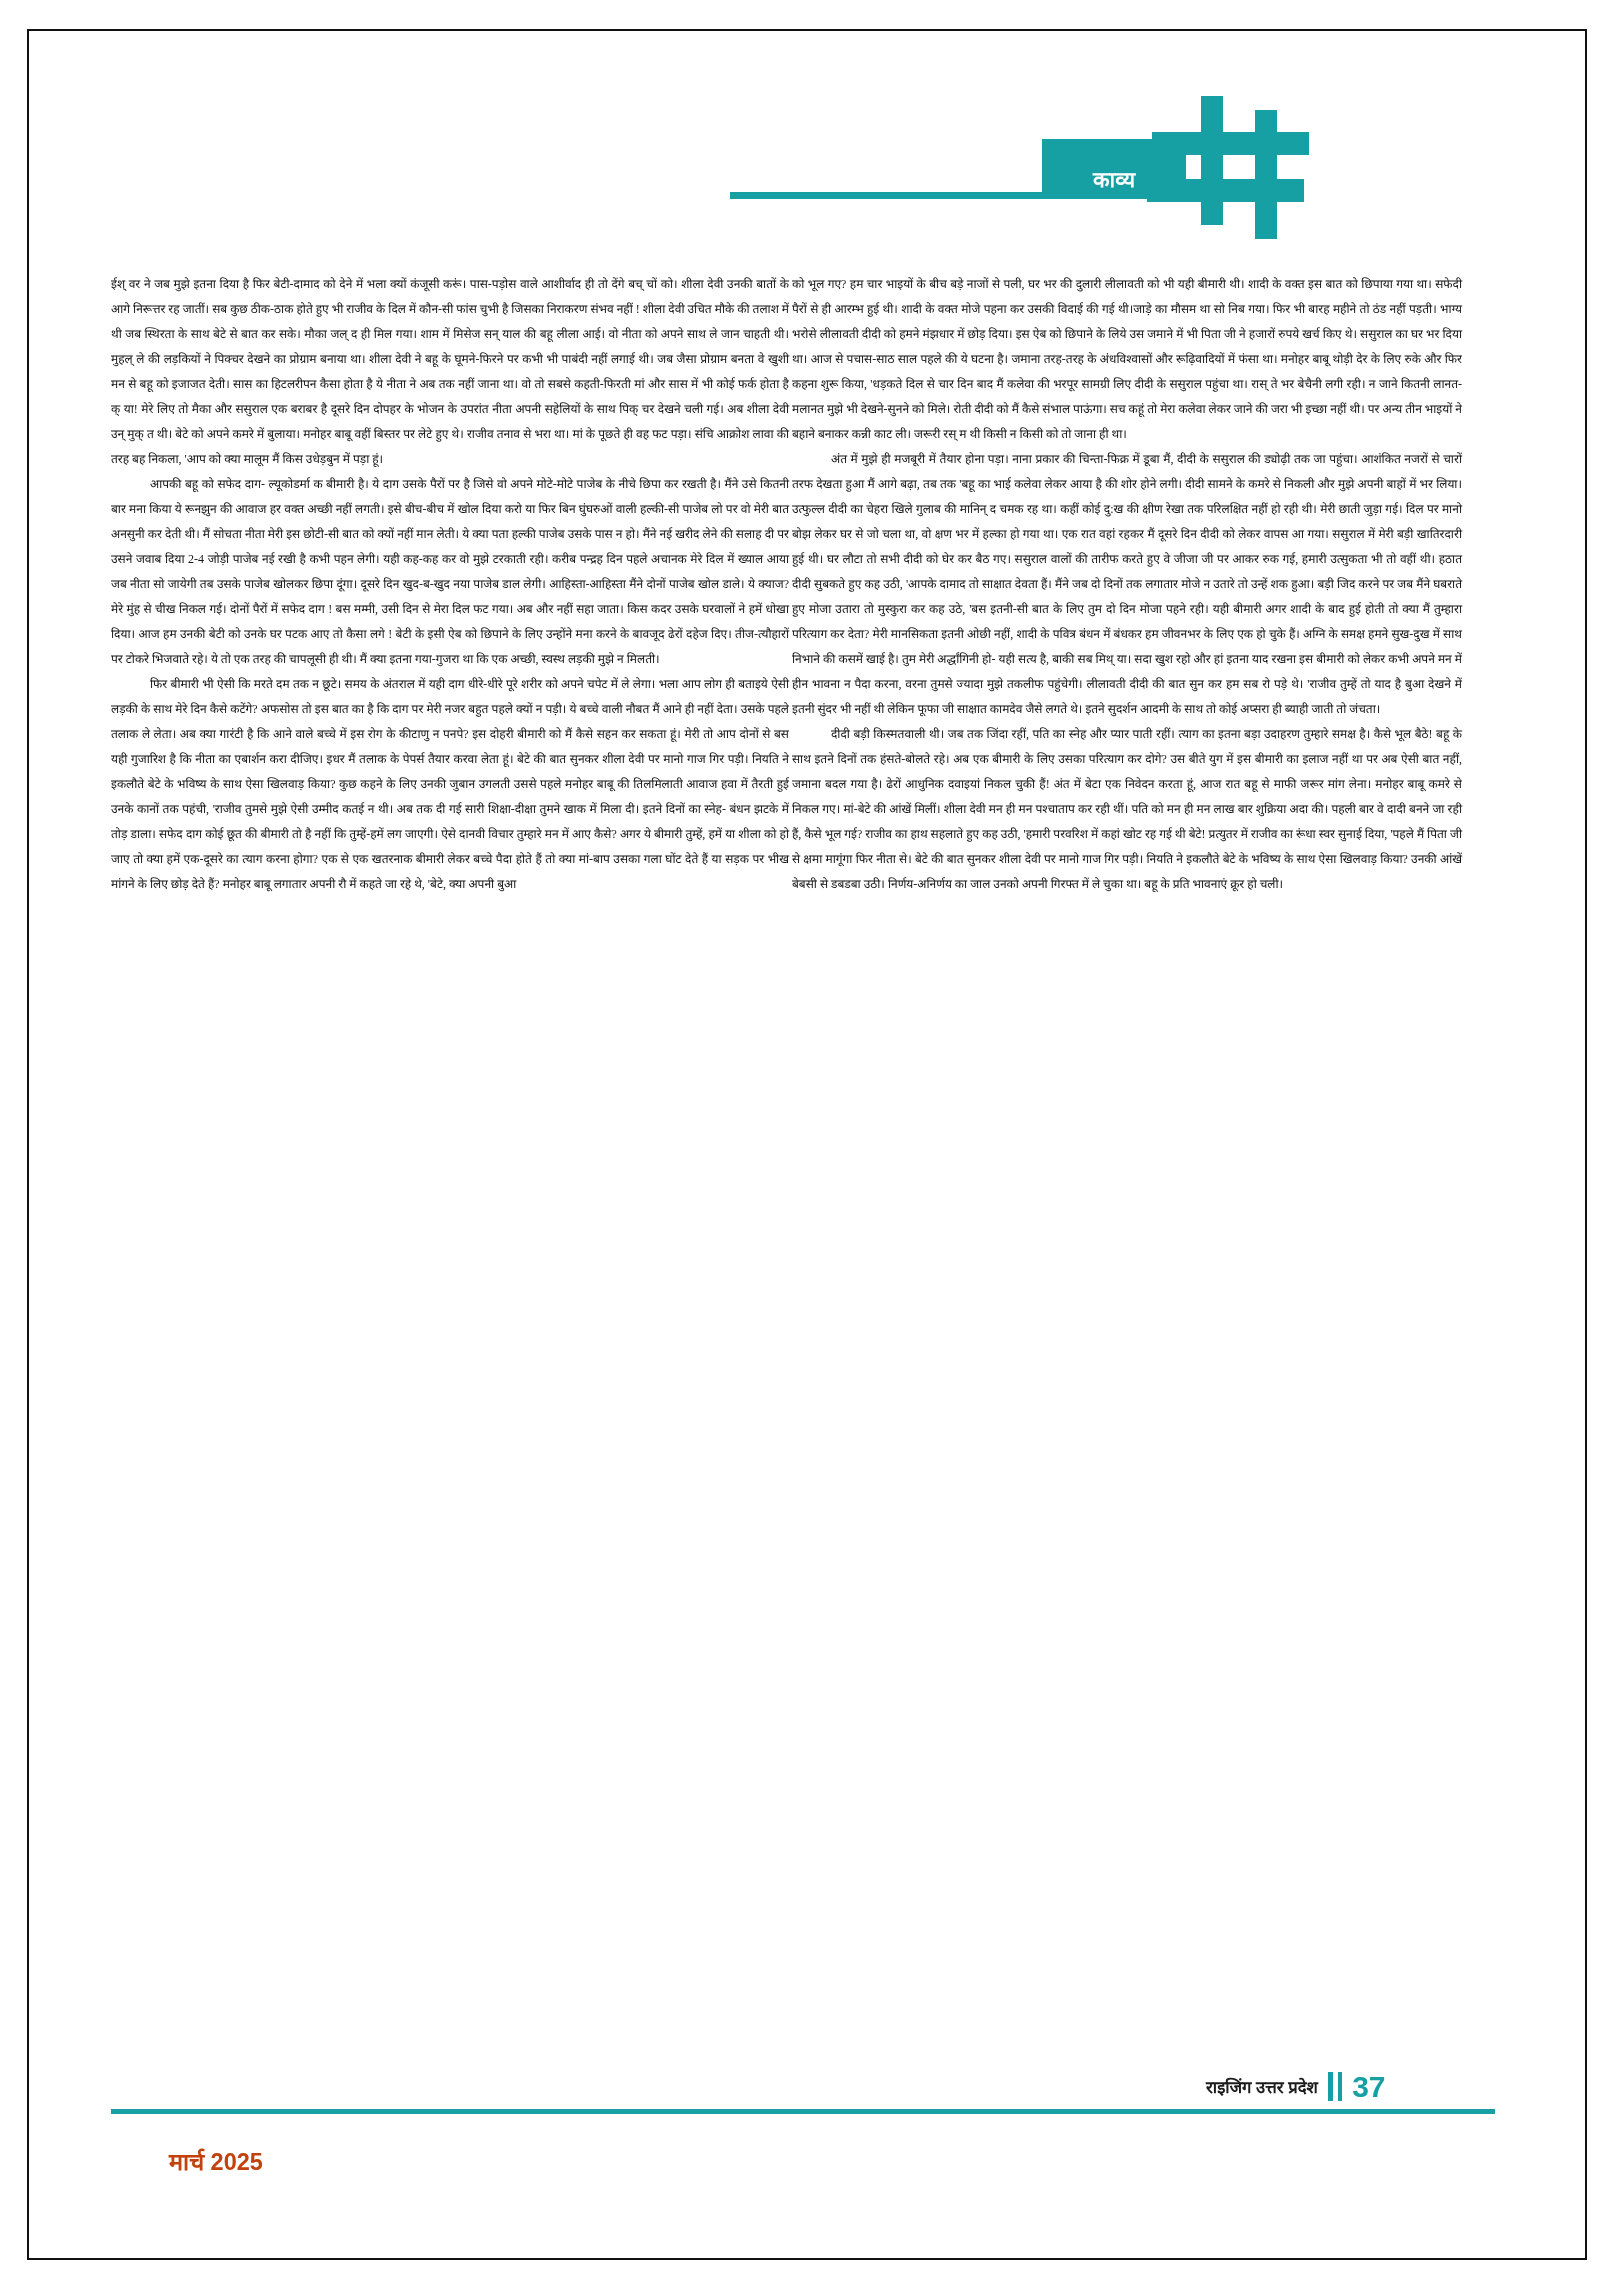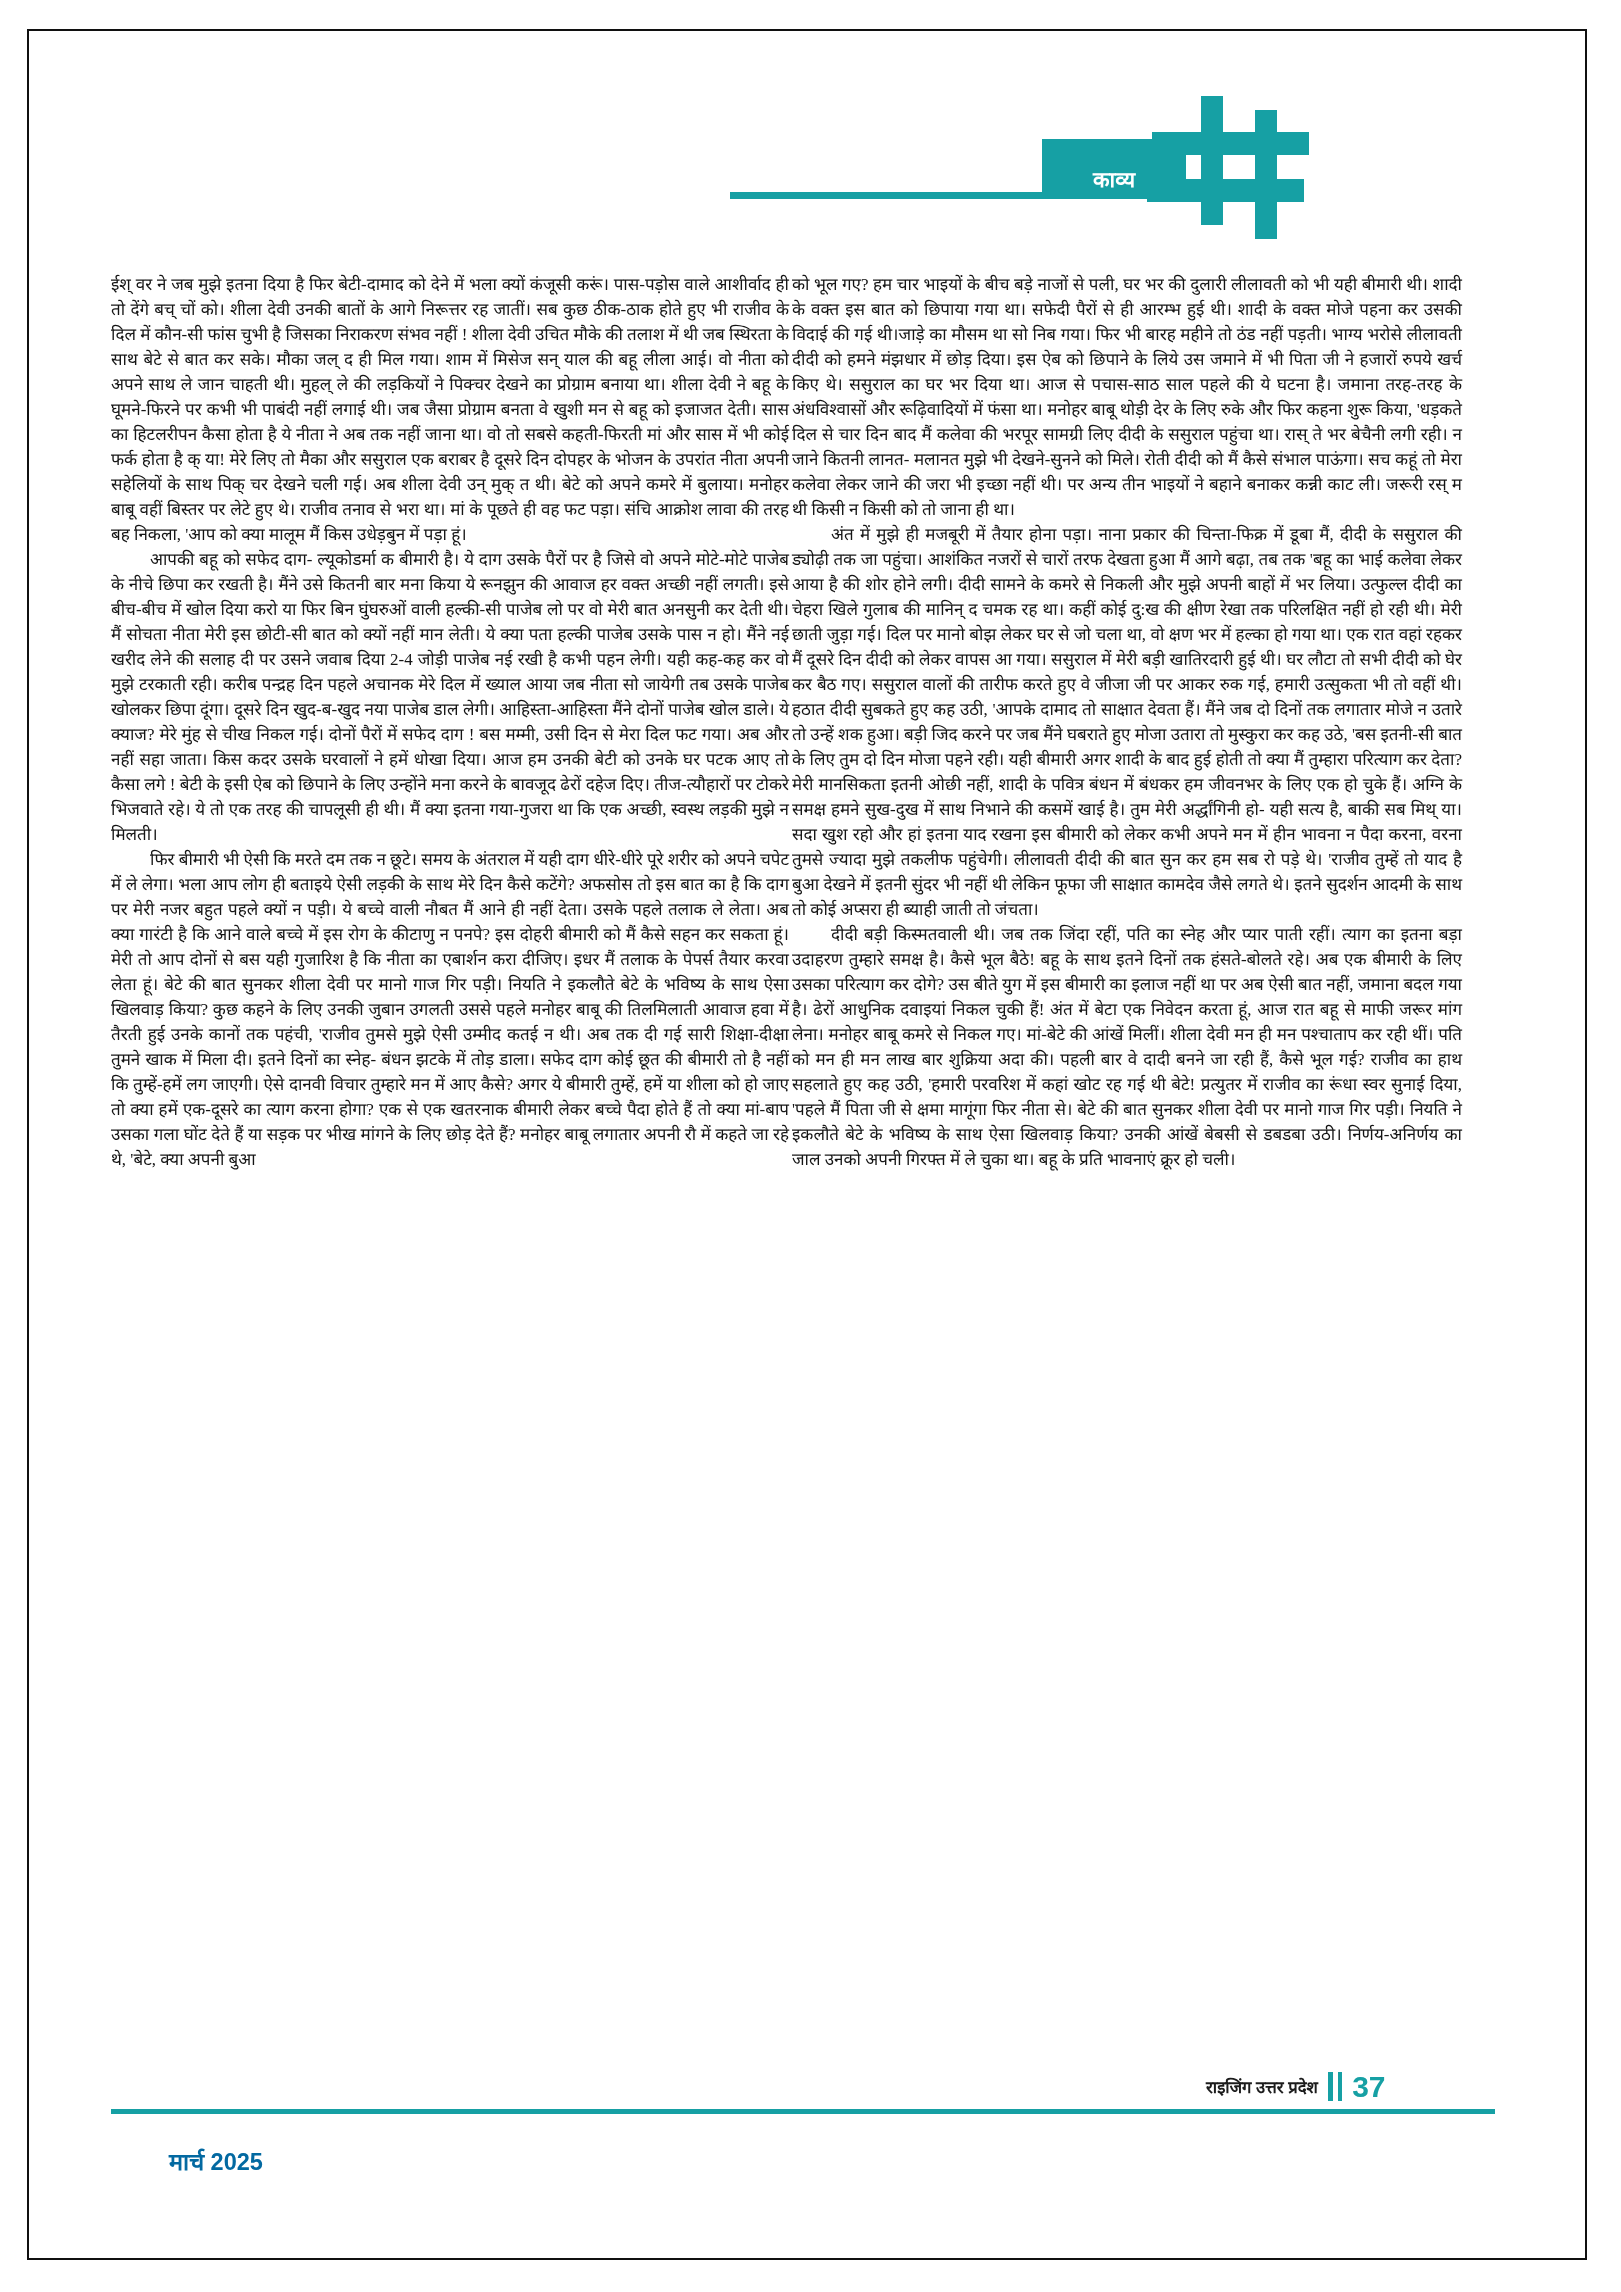--- a/index.html
+++ b/index.html
@@ -24,21 +24,21 @@
   }
   .hash-icon{position:absolute;left:1147px;top:94px;width:167px;height:147px;}
   .hash-icon .bar{position:absolute;background:var(--accent,#16A0A4);}
   .hash-v1{left:54px;top:2px;width:21.6px;height:129px;}
   .hash-v2{left:108px;top:15.7px;width:21.6px;height:129px;}
   .hash-h1{left:4.9px;top:38px;width:157px;height:22.5px;}
   .hash-h2{left:0px;top:85px;width:157px;height:22.5px;}
   
   .col{
     position:absolute;top:272px;text-align:justify;
-    font-size:17px;line-height:25px;letter-spacing:0px;
+    font-size:12px;line-height:25px;letter-spacing:0px;
   }
   .col-left{left:111px;width:678px;}
   .col-right{left:792px;width:670px;}
   .col p{margin:0;text-indent:39px;}
   .col p.cont{text-indent:0;}
   
   .footer-rule{
     position:absolute;left:111px;top:2109px;width:1384px;height:4.9px;
     background:var(--accent,#16A0A4);
   }
@@ -52,21 +52,21 @@
   }
   .pipe-bars{display:flex;gap:4.9px;align-items:center;}
   .pipe-bars span{display:block;width:4.9px;height:29px;background:var(--accent,#16A0A4);}
   .page-number{
     font-family:"Liberation Sans", sans-serif;font-weight:bold;
     font-size:30px;color:var(--accent,#16A0A4);line-height:1;
   }
   .issue-date{
     position:absolute;left:169px;top:2145px;
     font-family:"Liberation Sans", sans-serif;font-weight:bold;
-    font-size:23.5px;color:#0369a1;
+    font-size:23.5px;color:#c2410c;
   }
 </style>
 </head>
 <body>
 
 <div class="page-frame"></div>
 
 <div class="header-rule"></div>
 <div class="section-box">
   <span>काव्य</span>

